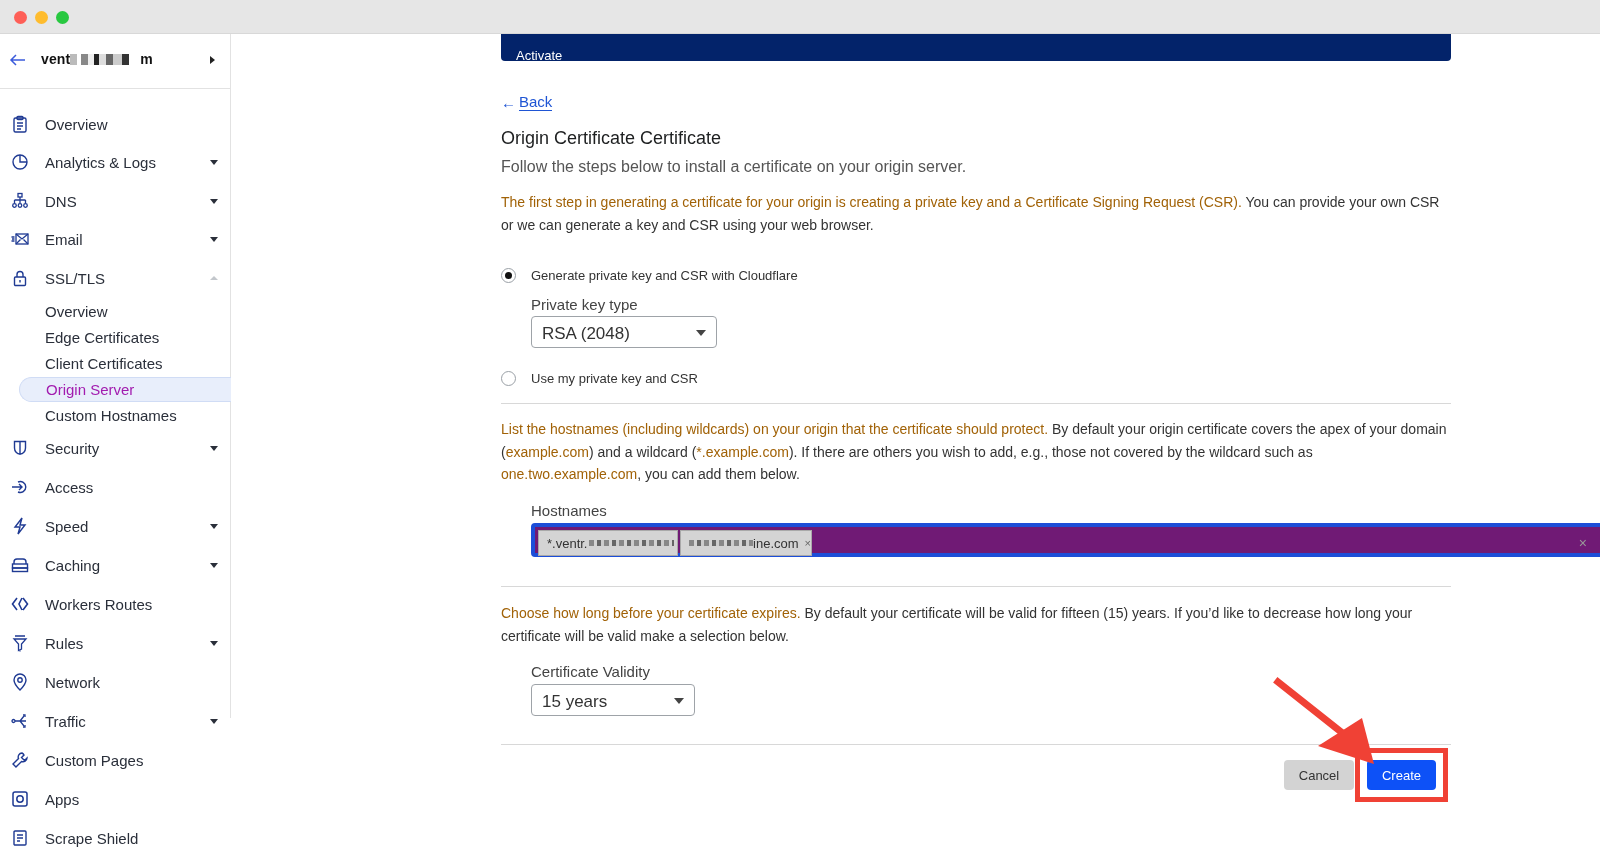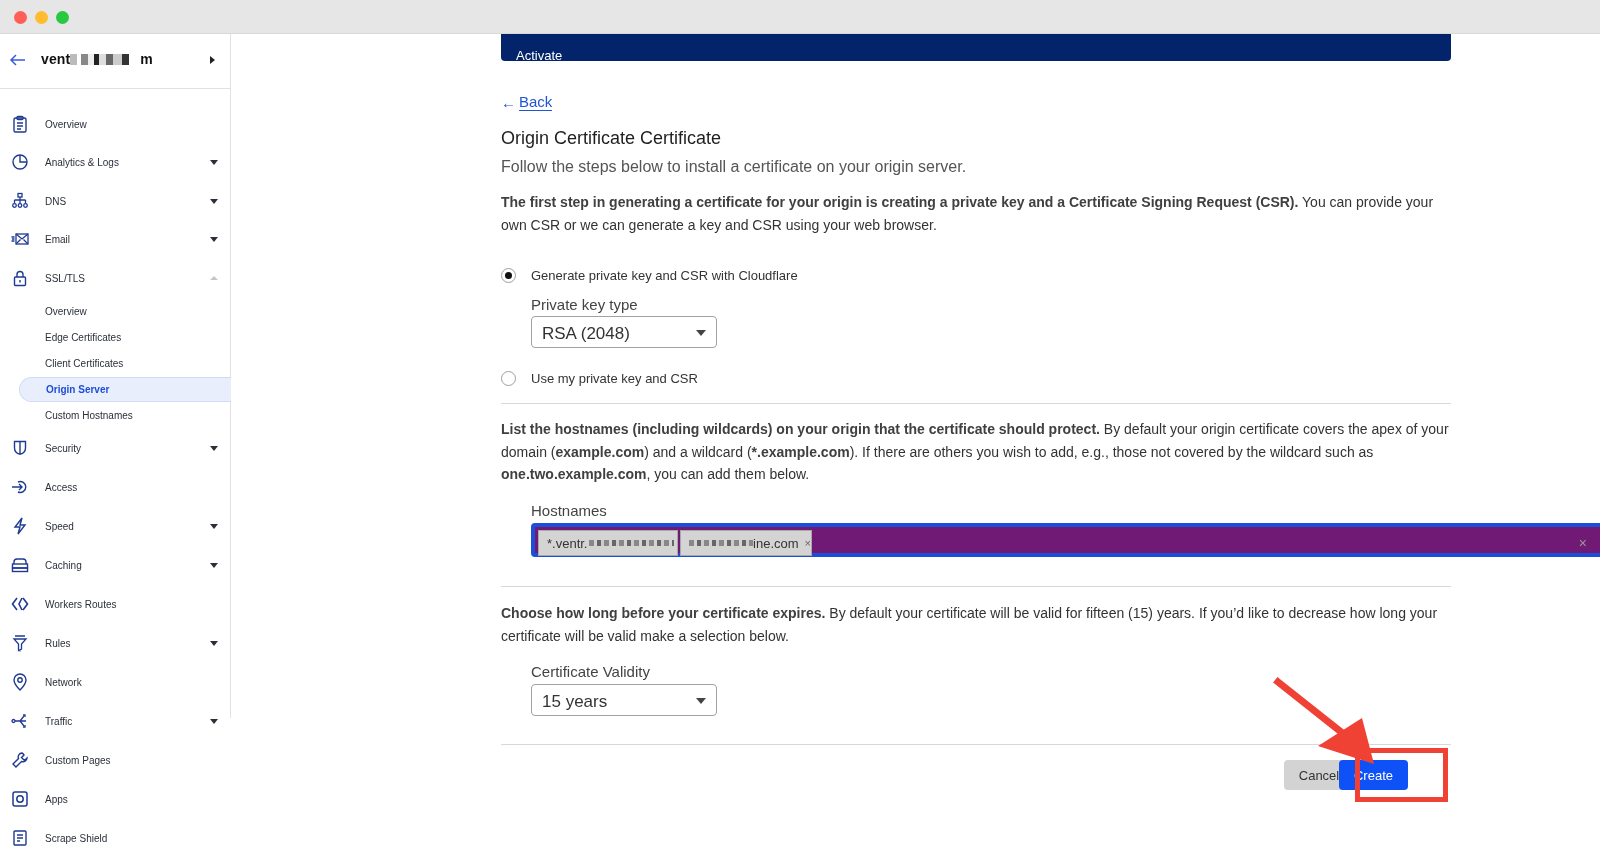--- a/index.html
+++ b/index.html
@@ -16,40 +16,40 @@
   .sb-header { height: 55px; border-bottom: 1px solid #e2e2e2; position: relative; }
   .sb-back { position: absolute; left: 8px; top: 16px; width: 20px; height: 20px; color: #3b5bdb; }
   .sb-domain { position: absolute; left: 41px; top: 17px; font-size: 14px; font-weight: 600; color: #111; letter-spacing: 0.1px; }
   .sb-domain .blur { display: inline-block; width: 70px; height: 11px; vertical-align: -1px; background: linear-gradient(90deg,#bbb 0 10%,#fff 10% 16%,#888 16% 26%,#eee 26% 34%,#222 34% 42%,#ddd 42% 52%,#666 52% 62%,#ccc 62% 74%,#333 74% 84%,#fff 84% 100%); }
   .sb-domain-arrow { position: absolute; left: 210px; top: 22px; width: 0; height: 0; border-top: 4px solid transparent; border-bottom: 4px solid transparent; border-left: 5px solid #222; }
 
   .nav { position: relative; }
   .nav-item { position: absolute; left: 0; width: 230px; height: 30px; display: flex; align-items: center; cursor: pointer; }
   .nav-icon { position: absolute; left: 11px; width: 18px; height: 18px; color: #1f3a93; display: flex; align-items: center; justify-content: center; }
   .nav-icon svg { width: 18px; height: 18px; }
-  .nav-label { position: absolute; left: 45px; font-size: 10px; color: #2a2f3a; }
+  .nav-label { position: absolute; left: 45px; font-size: 15px; color: #2a2f3a; }
   .nav-caret { position: absolute; left: 210px; width: 0; height: 0; border-left: 4px solid transparent; border-right: 4px solid transparent; border-top: 5px solid #2a2f3a; }
   .nav-caret.up { border-top: none; border-bottom: 4px solid #c3c7cc; }
   .sub-item { position: absolute; left: 19px; width: 212px; height: 25px; display: flex; align-items: center; cursor: pointer; }
   .sub-item .nav-label { left: 26px; }
   .sub-item.active { background: #e8eefb; border: 1px solid #d0dcf5; border-right: none; border-radius: 13px 0 0 13px; }
-  .sub-item.active .nav-label { font-weight: 700; color: #1d4ed8; }
+  .sub-item.active .nav-label { font-weight: 400; color: #a21caf; }
 
   .banner { position: absolute; left: 501px; top: 34px; width: 950px; height: 27px; background: #03236a; border-radius: 0 0 4px 4px; }
   .banner-link { position: absolute; left: 15px; top: -2px; font-size: 13px; color: #ffffff; text-decoration: underline; cursor: pointer; margin-top: 16px; }
 
   .main { position: absolute; left: 501px; top: 0; width: 950px; }
   .back-link { position: absolute; left: 0; top: 93px; font-size: 15px; color: #1f55d4; cursor: pointer; display: flex; align-items: center; }
   .back-link .arrow { margin-right: 3px; font-size: 15px; }
   .back-link .txt { border-bottom: 1px solid #1f55d4; line-height: 17px; }
   .page-title { position: absolute; left: 0; top: 128px; font-size: 18px; color: #1d1f20; font-weight: 500; }
   .page-subtitle { position: absolute; left: 0; top: 158px; font-size: 16px; color: #555; }
 
   .para { position: absolute; left: 0; width: 950px; font-size: 14px; line-height: 22.5px; color: #333; }
-  .para b { color: #404040; font-weight: 700; }
+  .para b { color: #a16207; font-weight: 400; }
 
   .radio-row { position: absolute; left: 0; display: flex; align-items: center; cursor: pointer; }
   .radio { width: 15px; height: 15px; border-radius: 50%; border: 1px solid #9aa0a6; background: #fff; position: relative; }
   .radio.checked::after { content: ""; position: absolute; left: 3px; top: 3px; width: 7px; height: 7px; border-radius: 50%; background: #111; }
   .radio-label { margin-left: 15px; font-size: 13px; color: #333; }
 
   .field-label { position: absolute; font-size: 15px; color: #444; }
   .select { position: absolute; height: 32px; border: 1px solid #9ea3a8; border-radius: 4px; background: #fff; cursor: pointer; }
   .select .val { position: absolute; left: 10px; top: 7px; font-size: 17px; color: #333; }
   .select .caret { position: absolute; right: 10px; top: 13px; width: 0; height: 0; border-left: 5px solid transparent; border-right: 5px solid transparent; border-top: 6px solid #444; }
@@ -58,21 +58,21 @@
 
   .hostbox { position: absolute; left: 30px; top: 523px; width: 1096px; height: 34px; border: 4px solid #1d4ed8; border-radius: 4px; background: #701a75; }
   .chip { position: absolute; top: 3px; height: 26px; background: #d4d4d4; border: 1px solid #a9a9a9; font-size: 13px; color: #333; display: flex; align-items: center; padding-left: 8px; }
   .chip .blur { display: inline-block; height: 6px; margin-left: 2px; background: repeating-linear-gradient(90deg,#888 0 5px,#d4d4d4 5px 8px,#666 8px 12px,#ccc 12px 15px); }
   .chip .x { margin-left: 6px; font-size: 11px; color: #666; cursor: pointer; }
   .host-clear { position: absolute; right: 36px; top: 8px; font-size: 14px; color: #999; cursor: pointer; }
   .host-caret { position: absolute; right: 10px; top: 14px; width: 0; height: 0; border-left: 5px solid transparent; border-right: 5px solid transparent; border-top: 6px solid #444; cursor: pointer; }
 
   .btn { position: absolute; height: 30px; border-radius: 4px; font-size: 13px; display: flex; align-items: center; justify-content: center; cursor: pointer; border: none; }
   .btn-cancel { left: 783px; top: 760px; width: 70px; background: #d3d3d3; color: #333; }
-  .btn-create { left: 838px; top: 760px; width: 69px; background: #0d51f7; color: #fff; }
+  .btn-create { left: 866px; top: 760px; width: 69px; background: #0d51f7; color: #fff; }
 
   .highlight-box { position: absolute; left: 1355px; top: 748px; width: 93px; height: 54px; border: 5px solid #f04135; pointer-events: none; }
   .arrow-anno { position: absolute; left: 1270px; top: 676px; width: 110px; height: 90px; pointer-events: none; }
 </style>
 </head>
 <body>
 
 <div class="titlebar">
   <div class="traffic red"></div>
   <div class="traffic yellow"></div>
@@ -322,21 +322,21 @@
     <span class="host-caret"></span>
   </div>
 
   <div class="divider" style="top:586px"></div>
 
   <div class="para" style="top:602px">
     <b>Choose how long before your certificate expires.</b><span> By default your certificate will be valid for fifteen (15) years. If you’d like to decrease how long your certificate will be valid make a selection below.</span>
   </div>
 
   <div class="field-label" style="left:30px; top:663px">Certificate Validity</div>
-  <div class="select" style="left:30px; top:684px; width:186px;text-align:center;">
+  <div class="select" style="left:30px; top:684px; width:164px;text-align:center;">
     <span class="val">15 years</span>
     <span class="caret"></span>
   </div>
 
   <div class="divider" style="top:744px"></div>
 
   <button class="btn btn-cancel">Cancel</button>
   <button class="btn btn-create">Create</button>
 </div>
 

